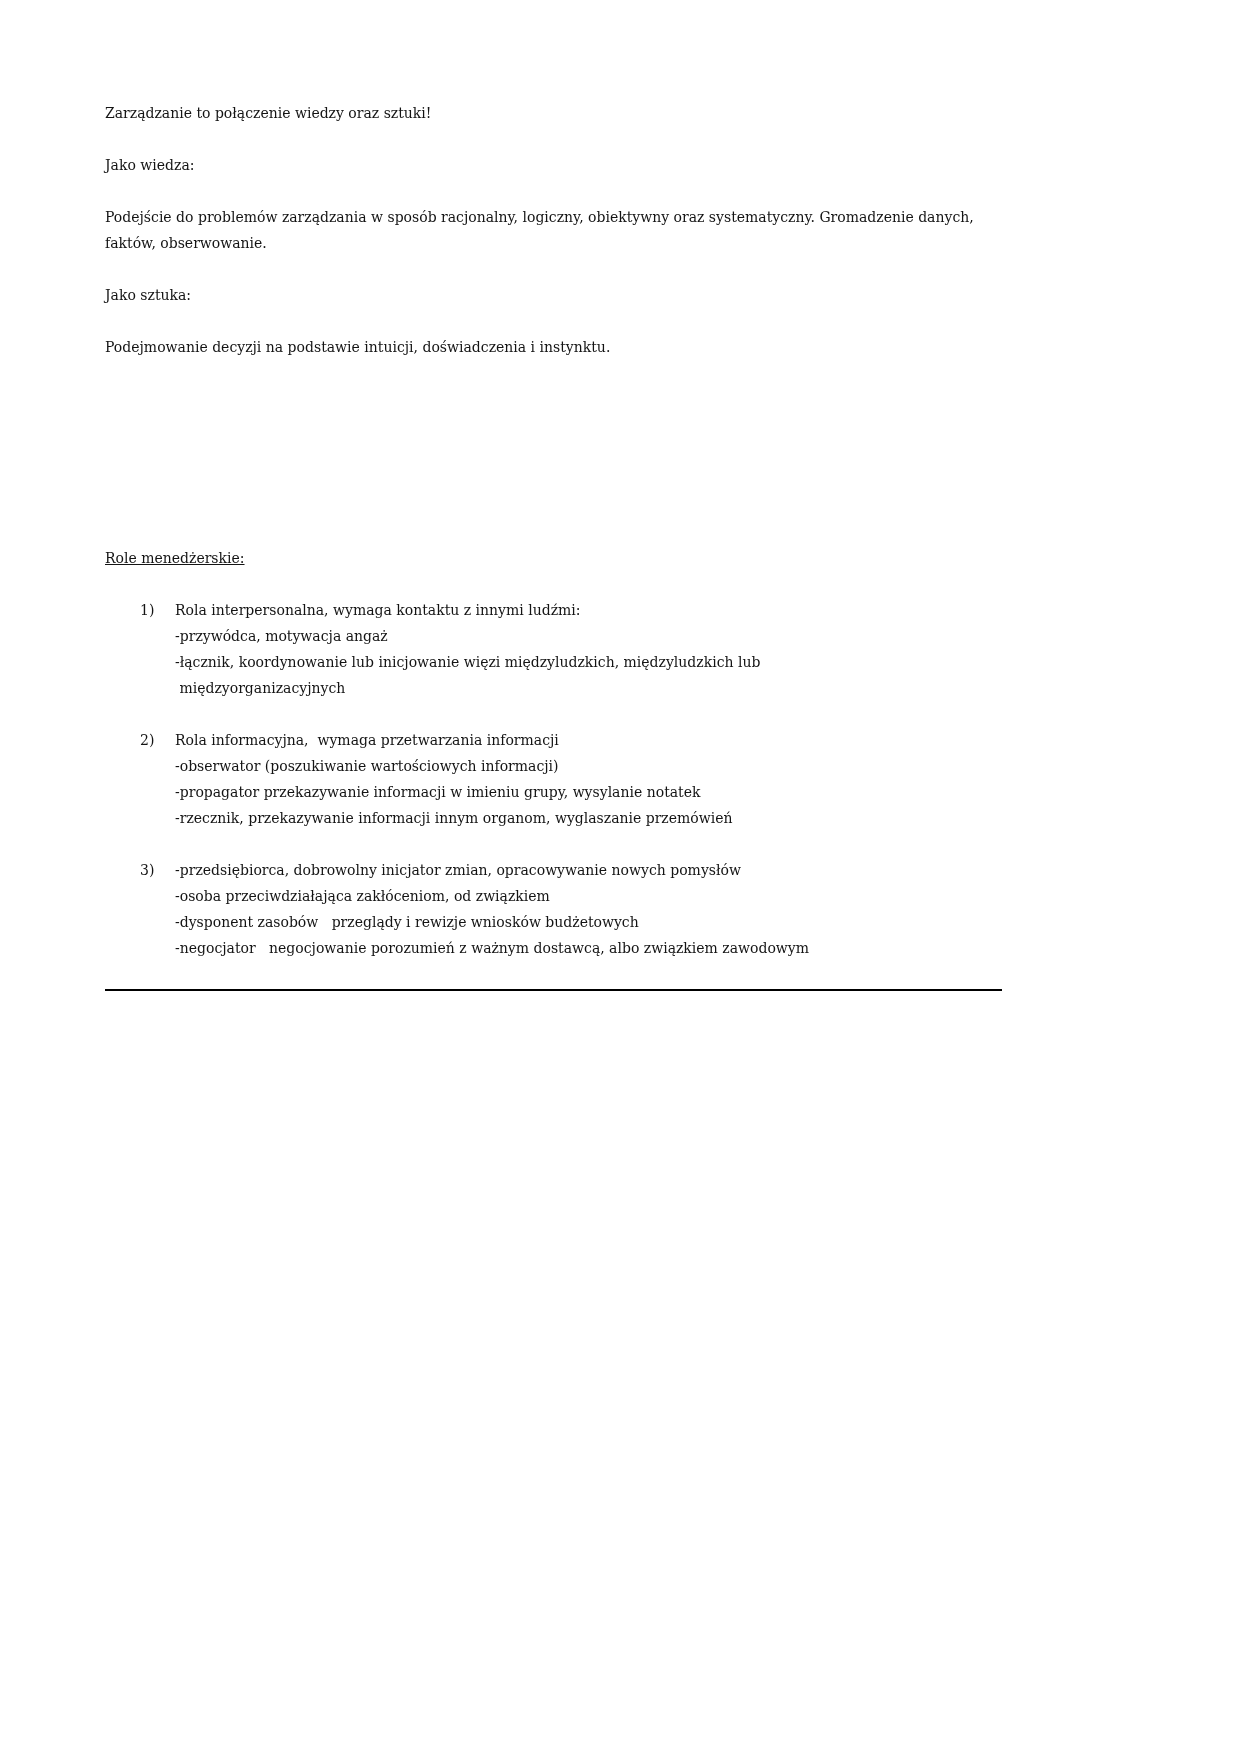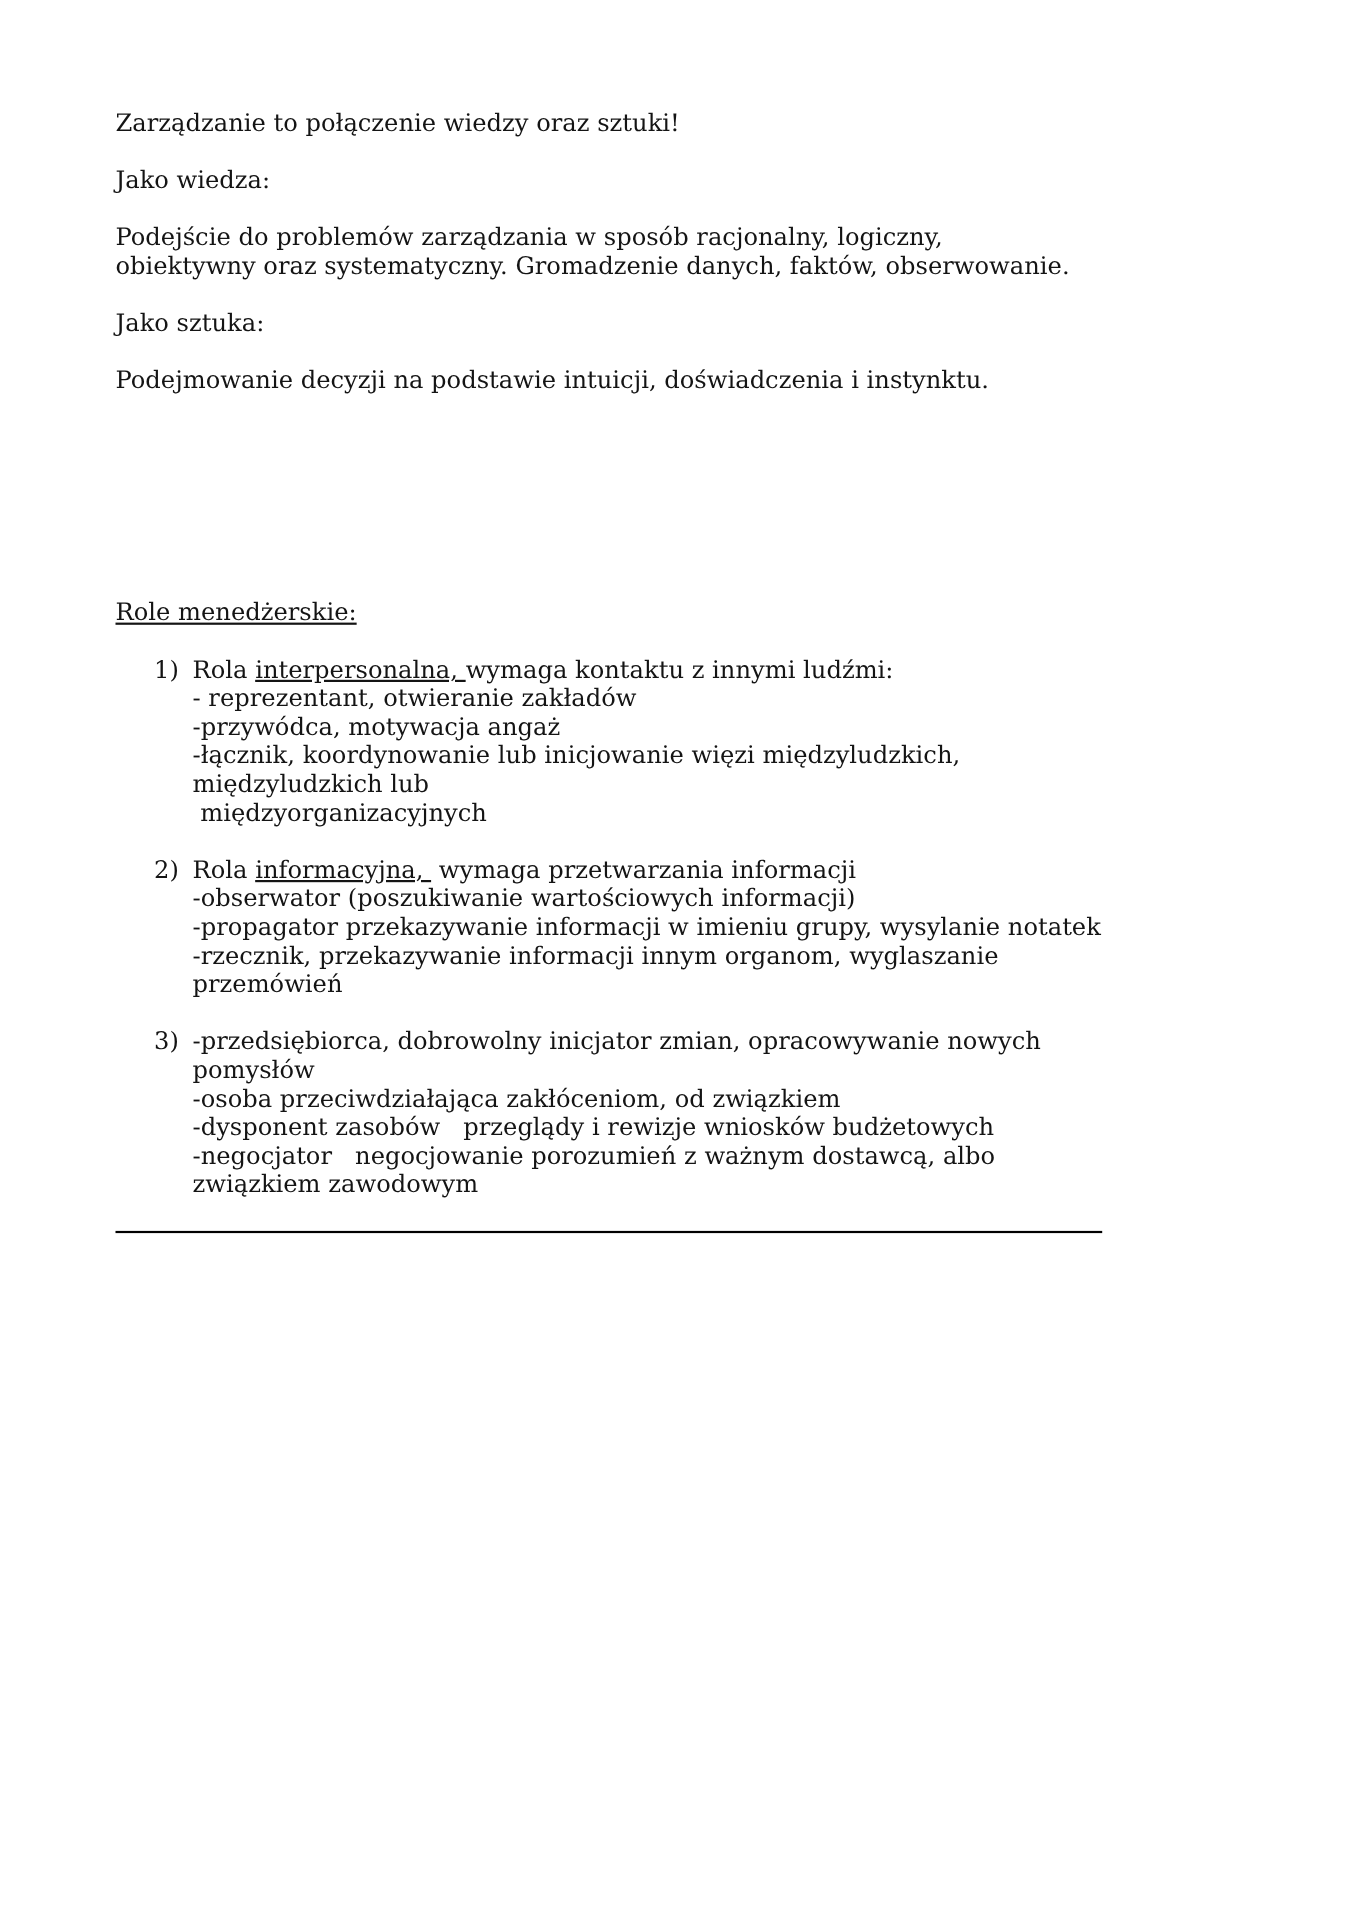--- a/index.html
+++ b/index.html
@@ -9,21 +9,21 @@
   }
   .page {
     position: relative;
     width: 1240px;
     height: 1754px;
     margin: 0 auto;
     background: #ffffff;
     box-sizing: border-box;
     padding: 100px 135px 0 105px;
     font-family: "DejaVu Serif", "Liberation Serif", serif;
-    font-size: 22px;
+    font-size: 14px;
     line-height: 26px;
     color: #141414;
     overflow: hidden;
   }
   .para {
     margin: 0 0 26px 0;
     max-width: 880px;
     white-space: pre-wrap;
   }
   .roles-heading {
@@ -39,21 +39,20 @@
     flex: 0 0 35px;
   }
   .role-body {
     flex: 1 1 auto;
     max-width: 850px;
   }
   .role-head {
     white-space: pre-wrap;
   }
   .role-head .u {
-    text-decoration: underline;
     text-align: center;
   }
   .role-line {
     white-space: pre-wrap;
   }
   .divider {
     border: none;
     border-top: 2px solid #000000;
     width: 897px;
     margin: 28px 0 0 0;
@@ -73,21 +72,20 @@
   <p class="para">Jako sztuka:</p>
 
   <p class="para">Podejmowanie decyzji na podstawie intuicji, doświadczenia i instynktu.</p>
 
   <p class="para roles-heading">Role menedżerskie:</p>
 
   <div class="role-item">
     <span class="role-num">1)</span>
     <div class="role-body">
       <div class="role-head"><span>Rola </span><span class="u">interpersonalna, </span><span>wymaga kontaktu z innymi ludźmi:</span></div>
-      <div class="role-line">- reprezentant, otwieranie zakładów</div>
       <div class="role-line">-przywódca, motywacja angaż</div>
       <div class="role-line">-łącznik, koordynowanie lub inicjowanie więzi międzyludzkich, międzyludzkich lub</div>
       <div class="role-line"> międzyorganizacyjnych</div>
     </div>
   </div>
 
   <div class="role-item">
     <span class="role-num">2)</span>
     <div class="role-body">
       <div class="role-head"><span>Rola </span><span class="u">informacyjna, </span><span> wymaga przetwarzania informacji</span></div>

